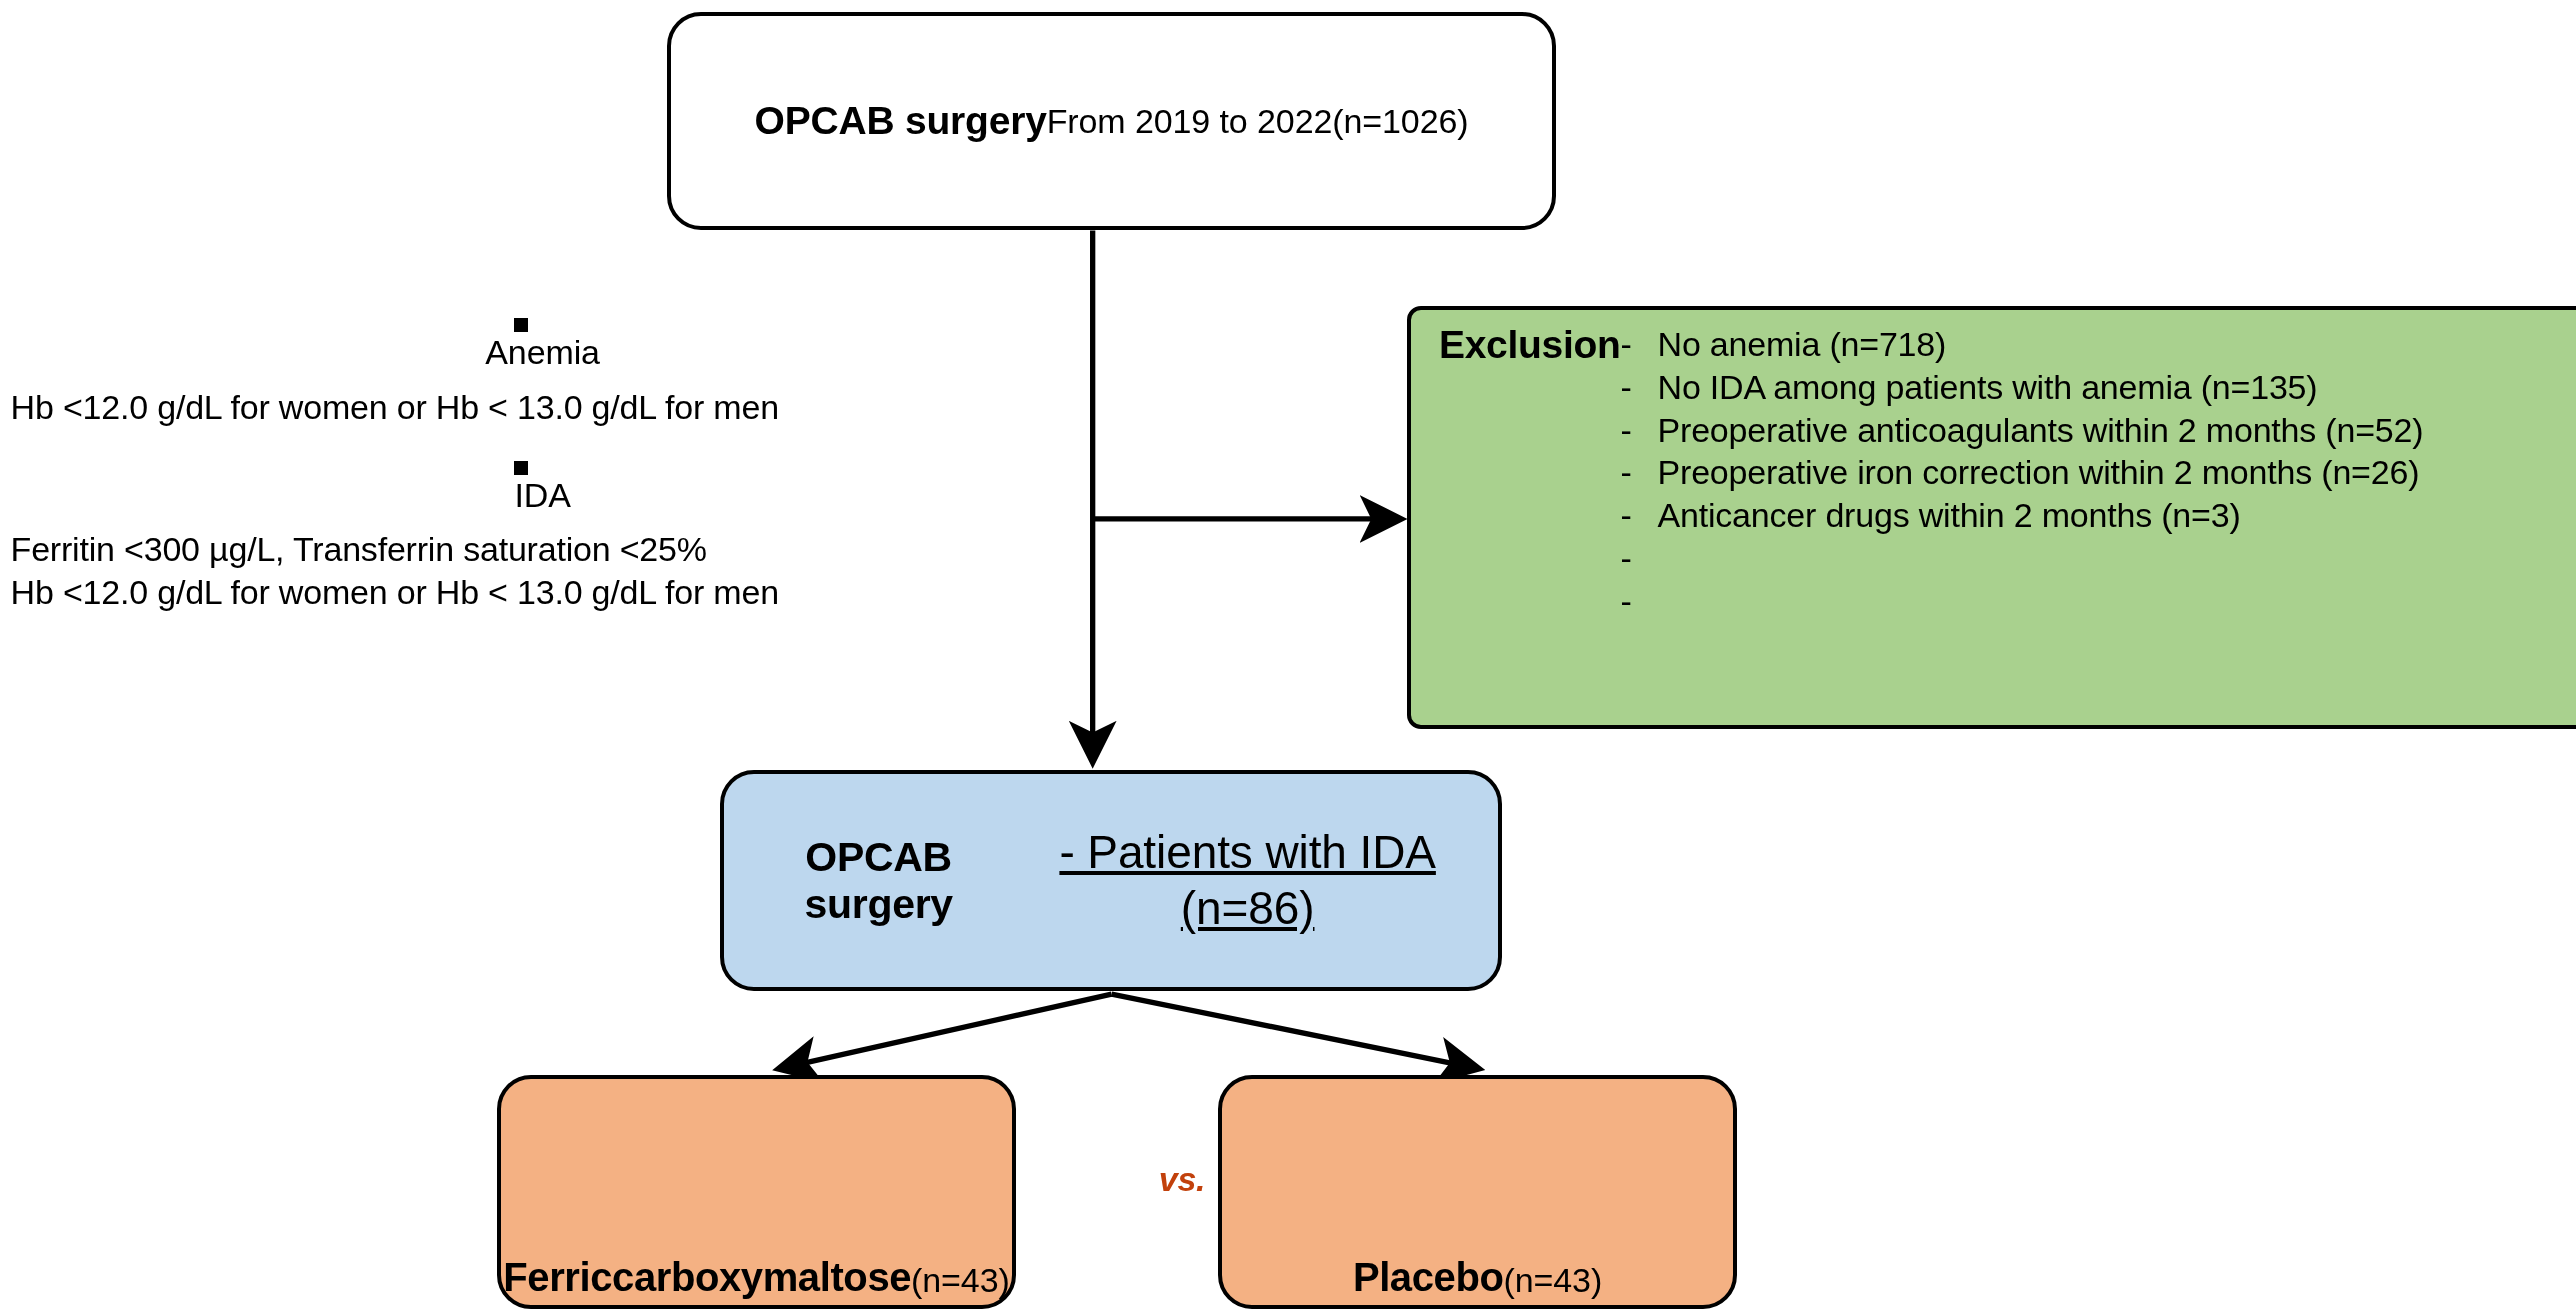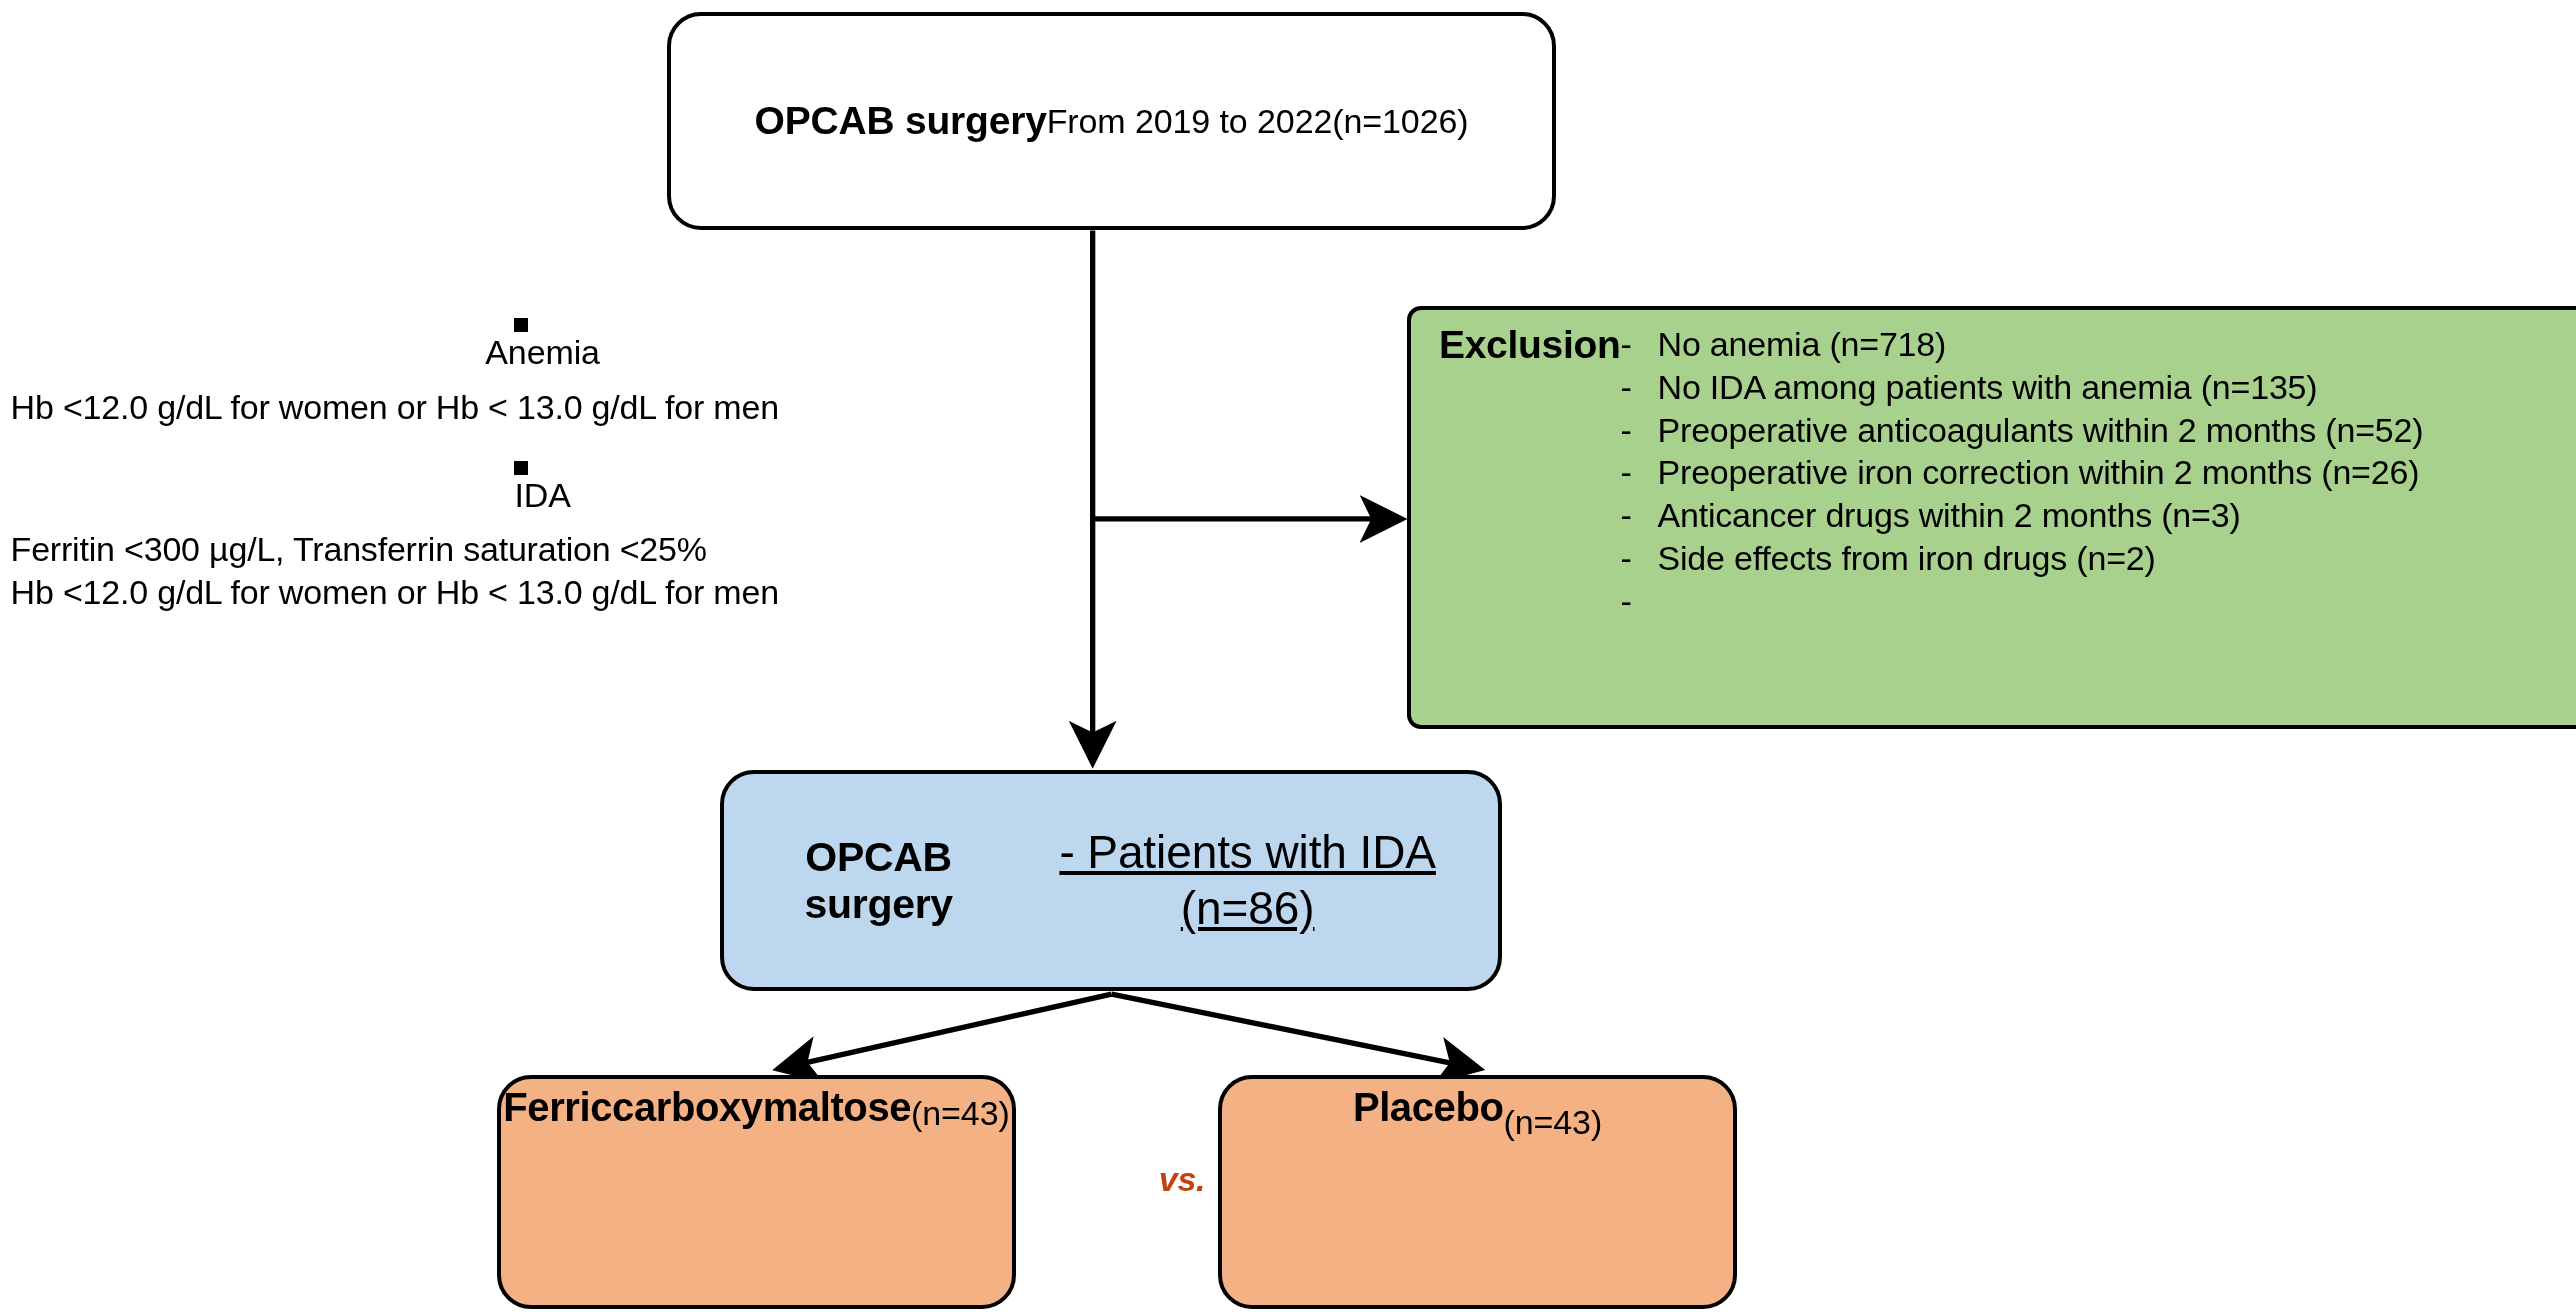--- a/index.html
+++ b/index.html
@@ -121,21 +121,21 @@
     font-size: 46px;
     line-height: 1.2;
     letter-spacing: -0.1px;
     text-decoration: underline;
   }
 
   
   .node-arm {
     background: #F4B183;
     border-radius: 34px;
-    align-items: flex-start;
+    align-items: flex-end;
     text-align: center;
     padding: 4.7px 13px;
   }
   #node-arm-treatment {
     left: 497px;
     top: 1075px;
     width: 519px;
     height: 234px;
   }
   #node-arm-control {
@@ -271,21 +271,20 @@
       <div class="excl-item">
         <span class="excl-dash">-</span>
         <span>Preoperative iron correction within 2 months (n=26)</span>
       </div>
       <div class="excl-item">
         <span class="excl-dash">-</span>
         <span>Anticancer drugs within 2 months (n=3)</span>
       </div>
       <div class="excl-item">
         <span class="excl-dash">-</span>
-        <span>Side effects from iron drugs (n=2)</span>
       </div>
       <div class="excl-item">
         <span class="excl-dash">-</span>
       </div>
     </div>
   </div>
 
   <div class="node" id="node-enrolled">
     <div class="title">OPCAB surgery</div>
     <div class="line">- Patients with IDA (n=86)</div>

